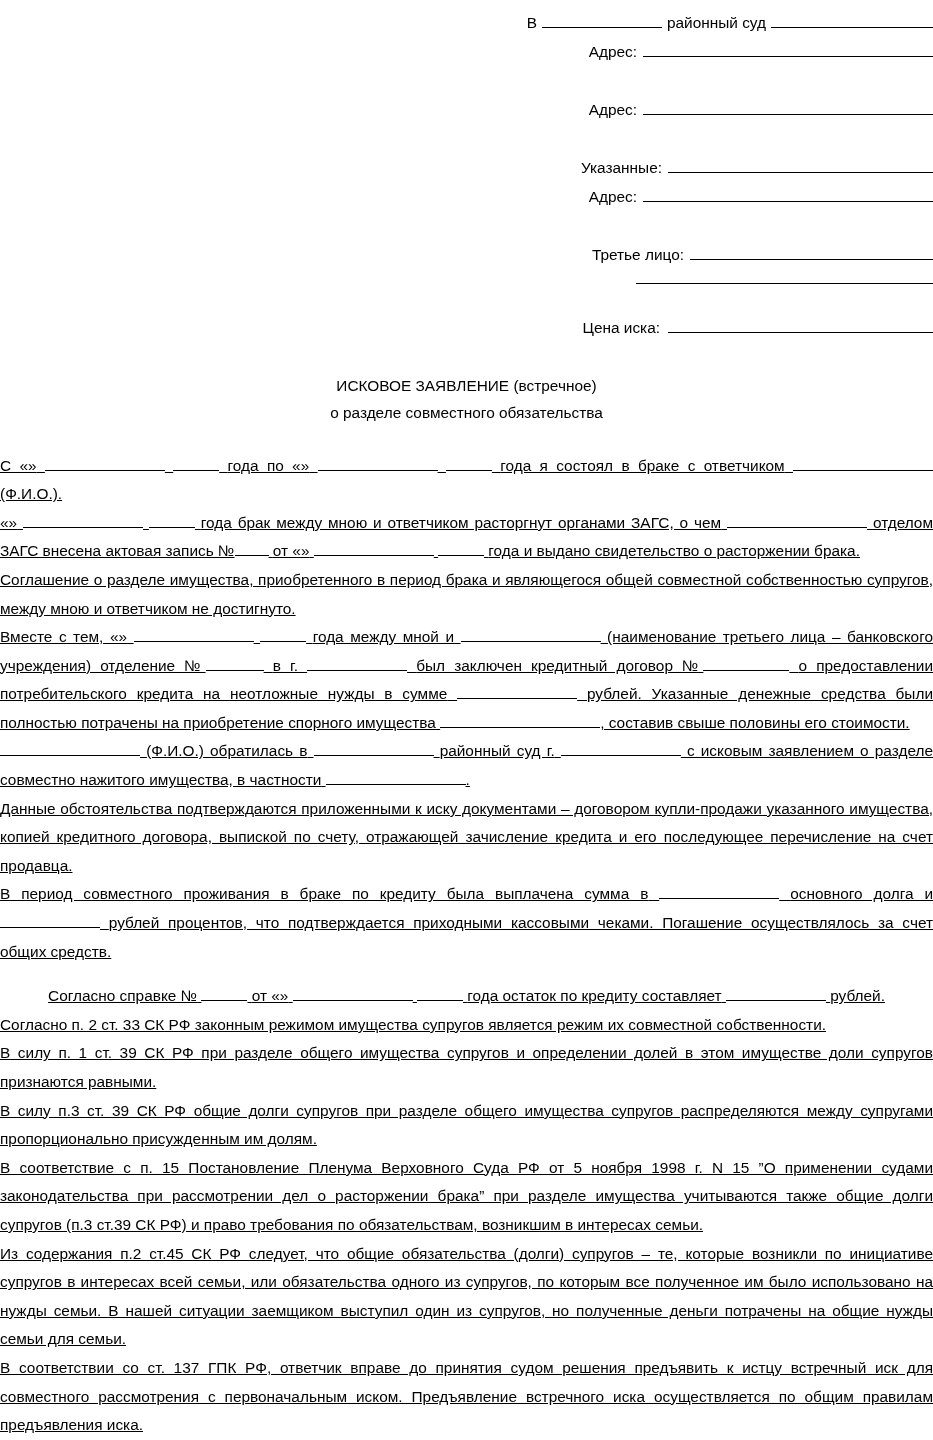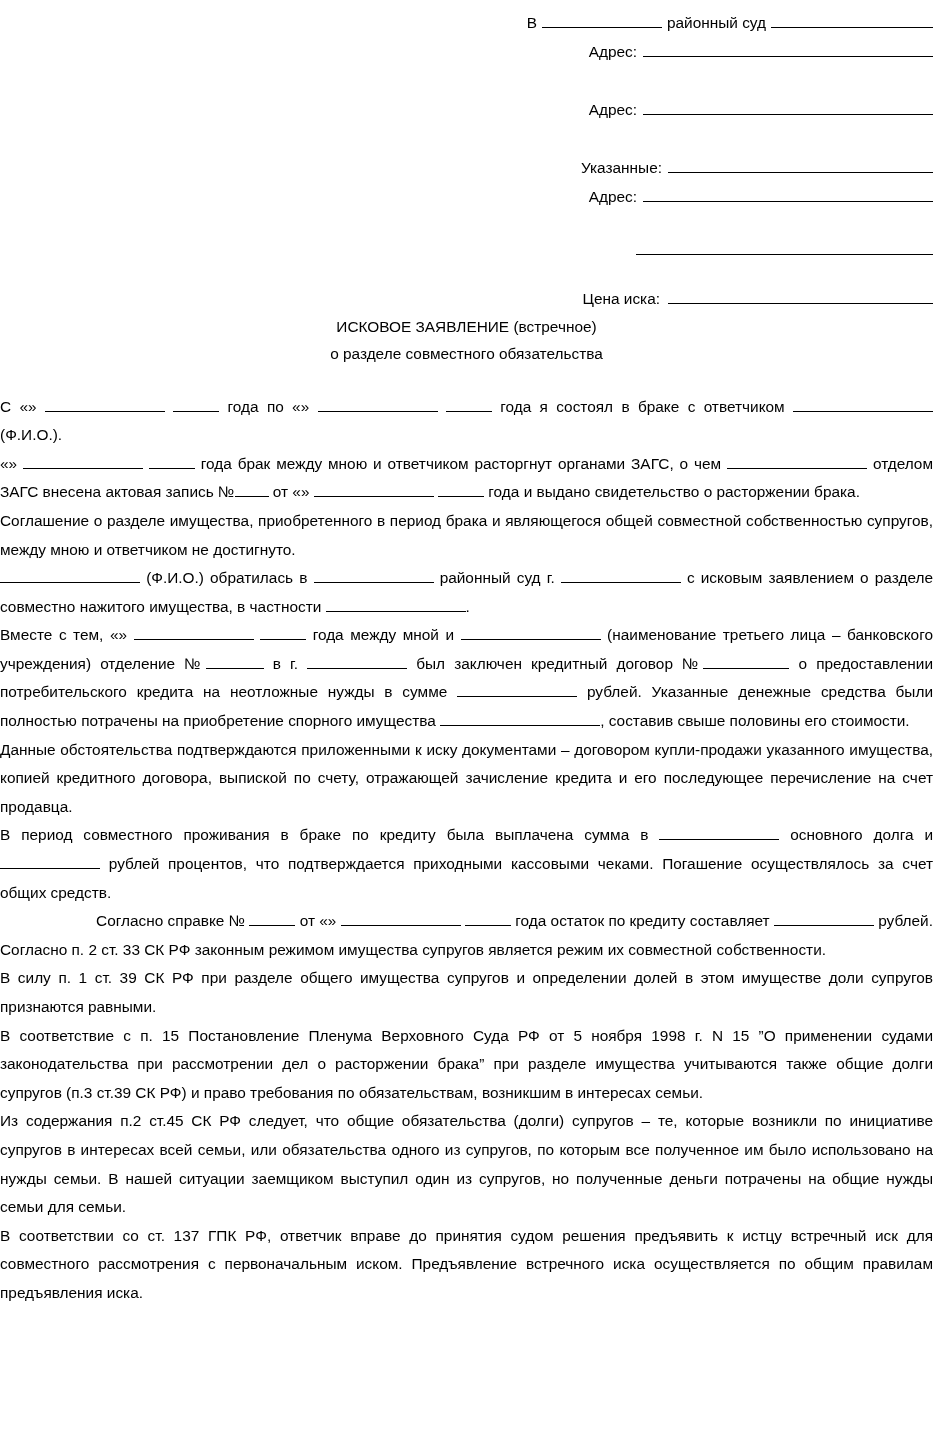--- a/index.html
+++ b/index.html
@@ -55,37 +55,39 @@
   .row-addr2 .hdr-rule { width: 290px; margin-left: 6px; }
   .row-defendant .hdr-rule { width: 265px; margin-left: 6px; }
   .row-addr3 .hdr-rule { width: 290px; margin-left: 6px; }
   .row-third .hdr-rule { width: 243px; margin-left: 6px; }
   .row-third-cont .hdr-rule { width: 297px; }
   .row-price .hdr-rule { width: 265px; margin-left: 8px; }
 
   
   .title-block {
     text-align: center;
+    margin-top: 30px;
     line-height: 27px;
   }
   .title-line { white-space: nowrap; }
 
   
   .body-block {
     margin-top: 26px;
   }
   p.para {
     margin: 0;
     padding: 0;
     text-align: justify;
     text-justify: inter-word;
     line-height: 28.6px;
     hyphens: none;
-  }
-  p.para.nojust { text-align: right; }
+    text-decoration: underline;
+  }
+  p.para.nojust { text-align: center; margin-top: 16px; }
 
   
   .u {
     display: inline-block;
     border-bottom: 1.4px solid #000;
     height: 0.86em;
     vertical-align: baseline;
   }
   .u2 { width: 34px; }
   .u3 { width: 46px; }
@@ -130,20 +132,24 @@
       <span class="hdr-rule"></span>
     </div>
 
     <div class="hdr-row row-addr3">
       <span class="hdr-label">Адрес:</span>
       <span class="hdr-rule"></span>
     </div>
 
     <div class="hdr-gap"></div>
 
+    <div class="hdr-row row-third">
+      <span class="hdr-label">Третье лицо:</span>
+      <span class="hdr-rule"></span>
+    </div>
 
     <div class="hdr-row row-third-cont">
       <span class="hdr-rule"></span>
     </div>
 
     <div class="hdr-gap"></div>
 
     <div class="hdr-row row-price">
       <span class="hdr-label">Цена иска:</span>
       <span class="hdr-rule"></span>
@@ -177,47 +183,47 @@
       <span>года брак между мною и ответчиком расторгнут органами ЗАГС, о чем</span>
       <span class="u u9"></span>
       <span>отделом ЗАГС внесена актовая запись №</span><span class="u u2"></span>
       <span>от «»</span>
       <span class="u u8"></span>
       <span class="u u3"></span>
       <span>года и выдано свидетельство о расторжении брака.</span>
     </p>
 
     <p class="para">Соглашение о разделе имущества, приобретенного в период брака и являющегося общей совместной собственностью супругов, между мною и ответчиком не достигнуто.</p>
-
-    <p class="para">
-      <span class="u u9"></span>
-      <span>(Ф.И.О.) обратилась в</span>
-      <span class="u u8"></span>
-      <span>районный суд г.</span>
-      <span class="u u8"></span>
-      <span>с исковым заявлением о разделе совместно нажитого имущества, в частности</span>
-      <span class="u u9"></span><span>.</span>
-    </p>
 
     <p class="para">
       <span>Вместе с тем, «»</span>
       <span class="u u8"></span>
       <span class="u u3"></span>
       <span>года между мной и</span>
       <span class="u u9"></span>
       <span>(наименование третьего лица – банковского учреждения) отделение №</span><span class="u u4"></span>
       <span>в г.</span>
       <span class="u u7"></span>
       <span>был заключен кредитный договор №</span><span class="u u6"></span>
       <span>о предоставлении потребительского кредита на неотложные нужды в сумме</span>
       <span class="u u8"></span>
       <span>рублей. Указанные денежные средства были полностью потрачены на приобретение спорного имущества</span>
       <span class="u u10"></span><span>, составив свыше половины его стоимости.</span>
     </p>
 
+    <p class="para">
+      <span class="u u9"></span>
+      <span>(Ф.И.О.) обратилась в</span>
+      <span class="u u8"></span>
+      <span>районный суд г.</span>
+      <span class="u u8"></span>
+      <span>с исковым заявлением о разделе совместно нажитого имущества, в частности</span>
+      <span class="u u9"></span><span>.</span>
+    </p>
+
     <p class="para">Данные обстоятельства подтверждаются приложенными к иску документами – договором купли-продажи указанного имущества, копией кредитного договора, выпиской по счету, отражающей зачисление кредита и его последующее перечисление на счет продавца.</p>
 
     <p class="para">
       <span>В период совместного проживания в браке по кредиту была выплачена сумма в</span>
       <span class="u u8"></span>
       <span>основного долга и</span>
       <span class="u u7"></span>
       <span>рублей процентов, что подтверждается приходными кассовыми чеками. Погашение осуществлялось за счет общих средств.</span>
     </p>
 
@@ -229,20 +235,21 @@
       <span class="u u3"></span>
       <span>года остаток по кредиту составляет</span>
       <span class="u u7"></span>
       <span>рублей.</span>
     </p>
 
     <p class="para">Согласно п. 2 ст. 33 СК РФ законным режимом имущества супругов является режим их совместной собственности.</p>
 
     <p class="para">В силу п. 1 ст. 39 СК РФ при разделе общего имущества супругов и определении долей в этом имуществе доли супругов признаются равными.</p>
 
+    <p class="para">В силу п.3 ст. 39 СК РФ общие долги супругов при разделе общего имущества супругов распределяются между супругами пропорционально присужденным им долям.</p>
 
     <p class="para">В соответствие с п. 15 Постановление Пленума Верховного Суда РФ от 5 ноября 1998 г. N 15 ”О применении судами законодательства при рассмотрении дел о расторжении брака” при разделе имущества учитываются также общие долги супругов (п.3 ст.39 СК РФ) и право требования по обязательствам, возникшим в интересах семьи.</p>
 
     <p class="para">Из содержания п.2 ст.45 СК РФ следует, что общие обязательства (долги) супругов – те, которые возникли по инициативе супругов в интересах всей семьи, или обязательства одного из супругов, по которым все полученное им было использовано на нужды семьи. В нашей ситуации заемщиком выступил один из супругов, но полученные деньги потрачены на общие нужды семьи для семьи.</p>
 
     <p class="para">В соответствии со ст. 137 ГПК РФ, ответчик вправе до принятия судом решения предъявить к истцу встречный иск для совместного рассмотрения с первоначальным иском. Предъявление встречного иска осуществляется по общим правилам предъявления иска.</p>
 
   </div>
 
 </div>

